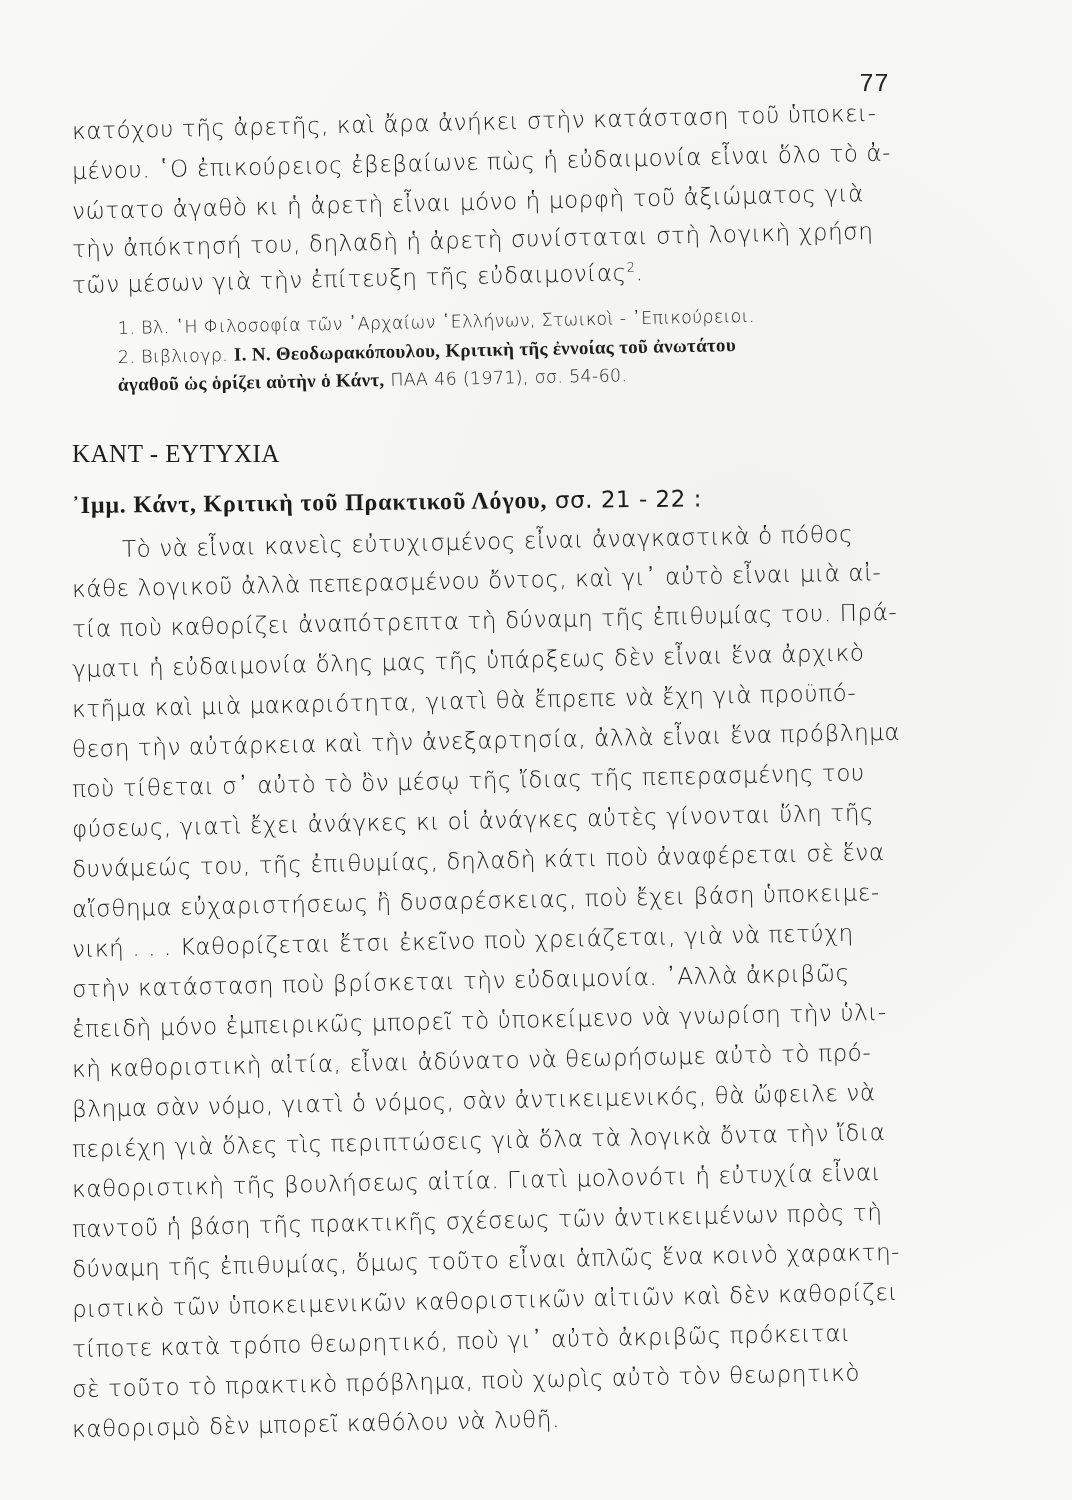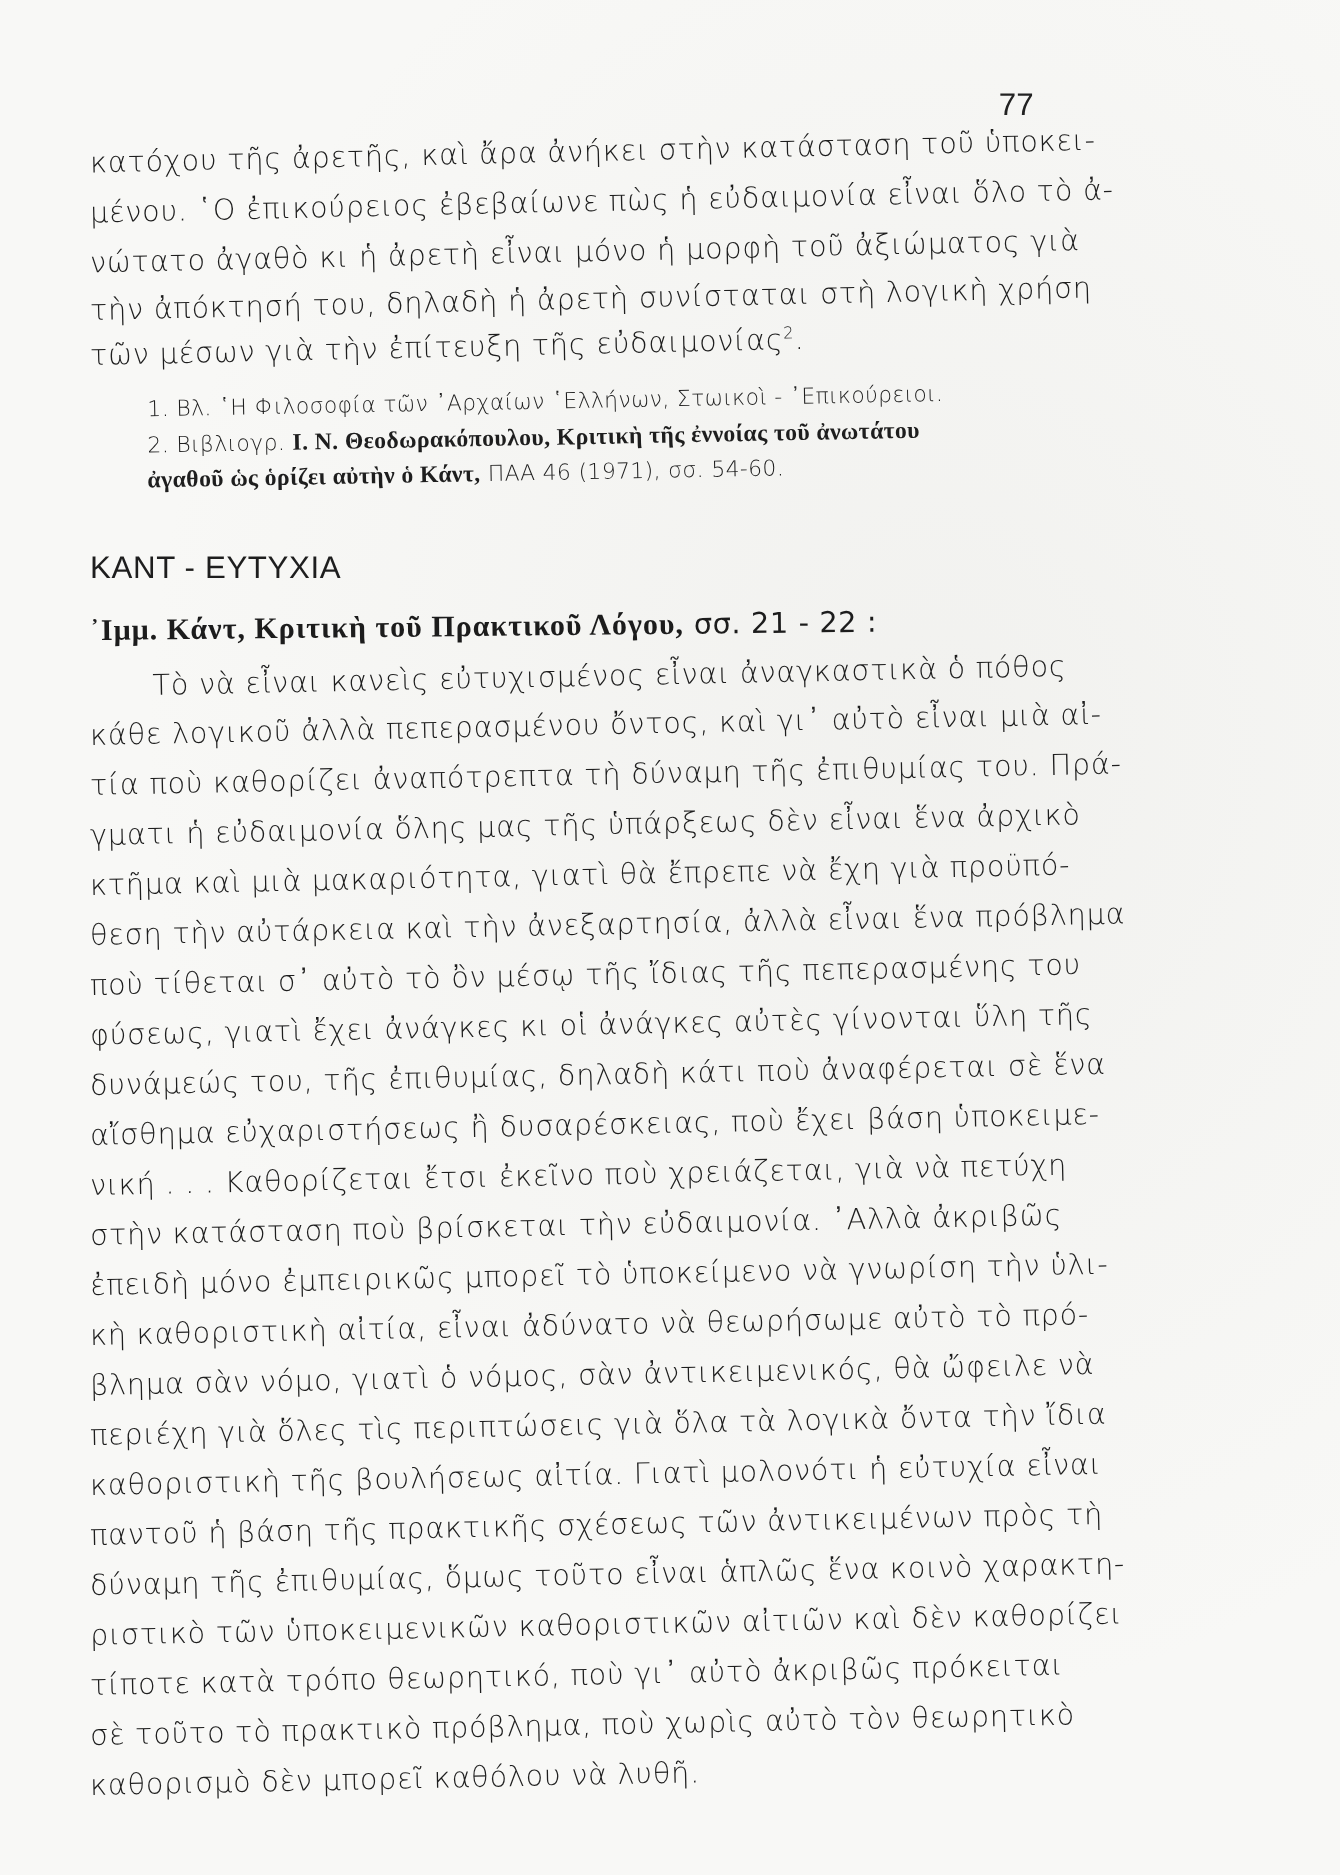--- a/index.html
+++ b/index.html
@@ -18,23 +18,23 @@
       position: absolute;
       left: 0; top: 0;
       width: 1072px;
       height: 1500px;
       background:
         radial-gradient(ellipse at 70% 40%, rgba(210,210,205,0.18), rgba(255,255,255,0) 60%),
         #f8f8f6;
     }
     .page-number {
       position: absolute;
-      left: 799px;
+      left: 859px;
       top: 70px;
-      font-family: Liberation Sans, sans-serif;
+      font-family: Liberation Mono, monospace;
       font-size: 25px;
       color: #222;
     }
     .line {
       position: absolute;
       white-space: nowrap;
       font-family: "DejaVu Sans", sans-serif;
       font-weight: 300;
       color: #1e1e1e;
       transform-origin: left center;
@@ -54,21 +54,21 @@
     }
     .fn-serif {
       font-family: "Liberation Serif", serif;
       font-weight: bold;
       font-size: 19px;
     }
     .heading {
       position: absolute;
       left: 72px;
       top: 440px;
-      font-family: Liberation Sans, sans-serif;
+      font-family: Liberation Serif, serif;
       font-size: 25px;
       letter-spacing: 0.5px;
       color: #1e1e1e;
     }
     .citation {
       position: absolute;
       left: 72px;
       top: 492px;
       white-space: nowrap;
       transform: rotate(-0.6deg);

